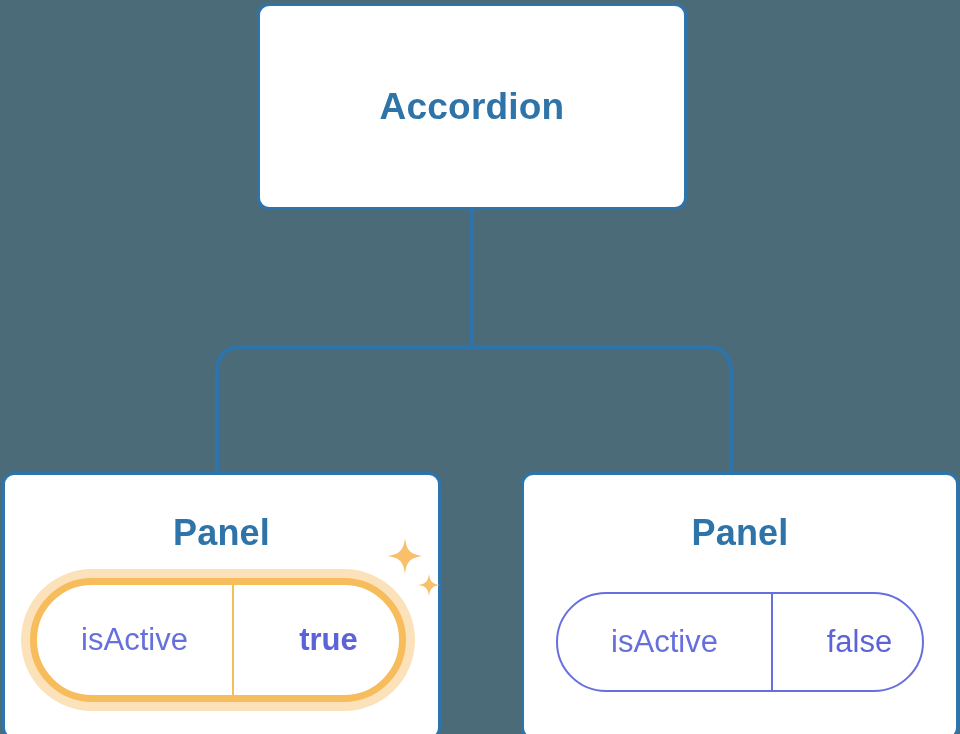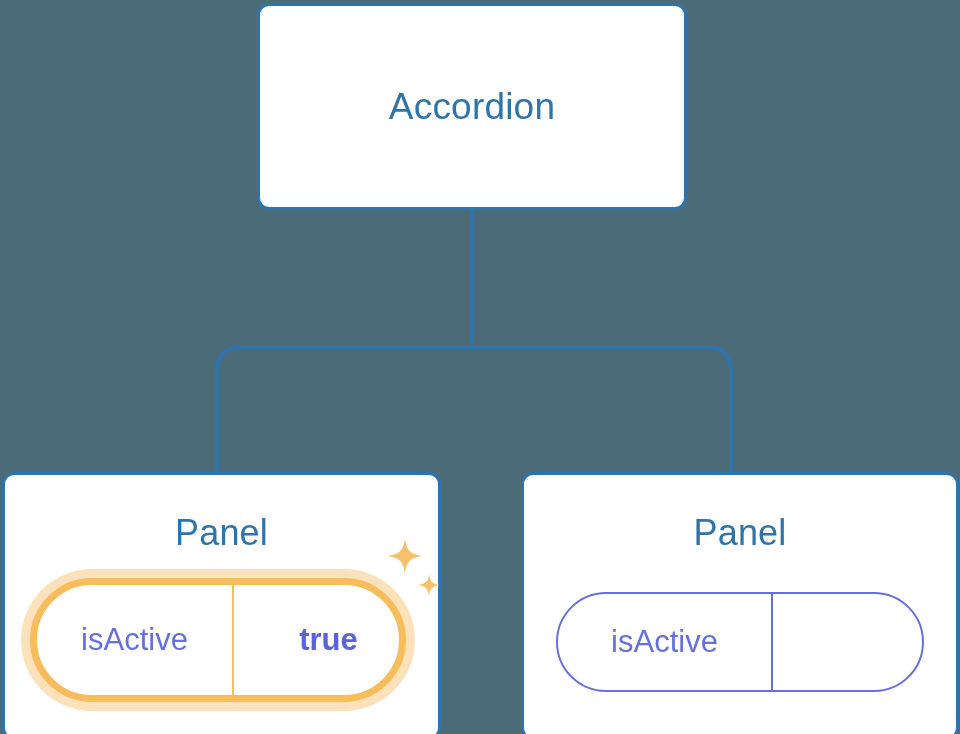--- a/index.html
+++ b/index.html
@@ -37,21 +37,21 @@
     position: absolute;
     background: #ffffff;
     border: 3px solid #2e74ac;
     border-radius: 12px;
     box-sizing: border-box;
   }
 
   .node-title {
     text-align: center;
     color: #2e74a8;
-    font-weight: 400;
+    font-weight: 700;
     letter-spacing: 0.2px;
     white-space: nowrap;
   }
 
   
   #node-accordion {
     left: 257px;
     top: 3px;
     width: 430px;
     height: 207px;
@@ -205,16 +205,17 @@
     <path d="M 47 36 C 48 43.6 50.4 46 58 47 C 50.4 48 48 50.4 47 58 C 46 50.4 43.6 48 36 47 C 43.6 46 46 43.6 47 36 Z" fill="#f8c06a"></path>
   </svg>
 
   <div class="node-card panel-card" id="node-panel-right">
     <div class="node-title">Panel</div>
   </div>
 
   <div class="pill-wrap" id="pill-right-wrap">
     <div class="pill" id="pill-right">
       <div class="pill-cell pill-key">isActive</div>
+      <div class="pill-cell pill-val">false</div>
     </div>
   </div>
 
 </div>
 
 </body></html>

